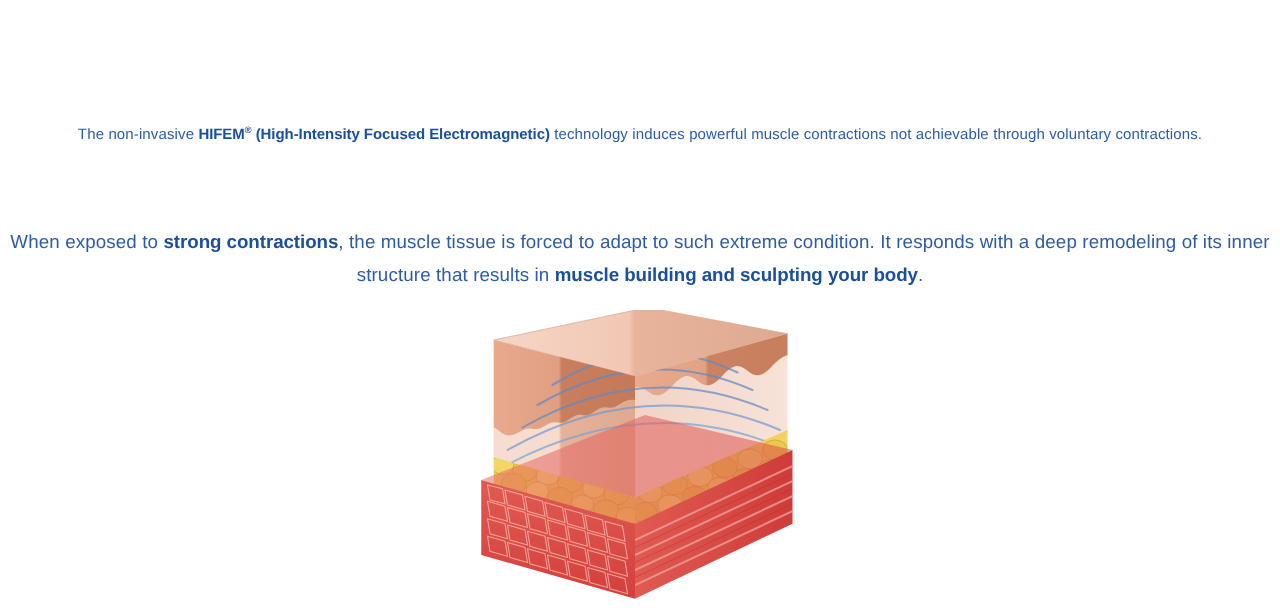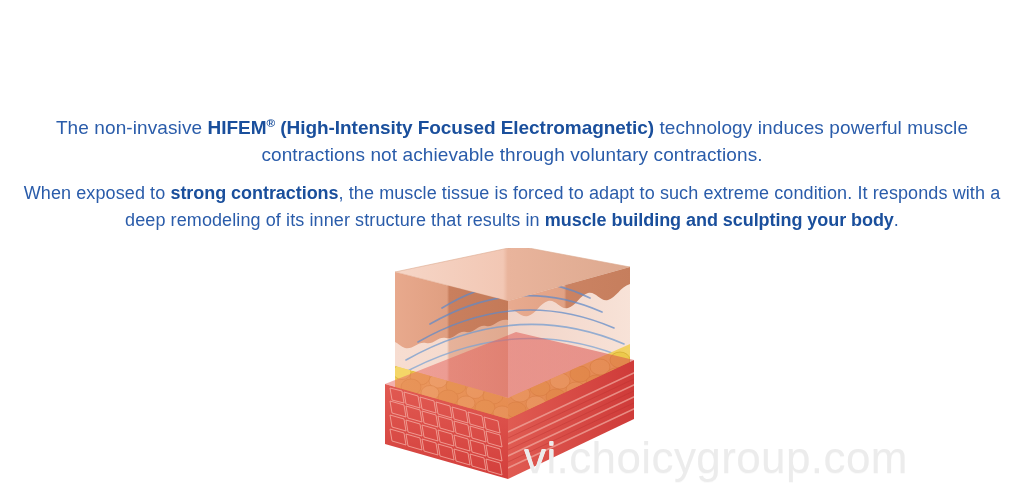--- a/index.html
+++ b/index.html
@@ -31,28 +31,28 @@
   }
 
   
   .copy {
     position:absolute;
     left:8px; width:1008px;
     text-align:center;
     color:#2a5caa;
   }
   .para1 {
-    top:114px;
-    font-size:19px;
+    top:94px;
+    font-size:12px;
     line-height:27px;
     letter-spacing:.1px;
   }
   .para2 {
     top:180px;
-    font-size:18px;
+    font-size:15px;
     line-height:27px;
     letter-spacing:.1px;
   }
   .copy b { font-weight:700; color:#1a4f9c; letter-spacing:-.05px; }
   .copy sup { font-size:.62em; vertical-align:super; line-height:0; }
 
   
   .illustration {
     position:absolute;
     left:368px; top:248px;
@@ -299,15 +299,14 @@
         </g>
         <g clip-path="url(#clipMuscleSide)" fill="none" stroke="#b8302e" stroke-width="0.8" opacity=".45">
           <path d="M140,190 L268,130"></path>
           <path d="M140,202 L268,142"></path>
           <path d="M140,214 L268,154"></path>
         </g>
       </g>
     </svg>
   </div>
 
-  <div class="watermark">vi.choicygroup.com</div>
 
 </div>
 
 </body></html>

